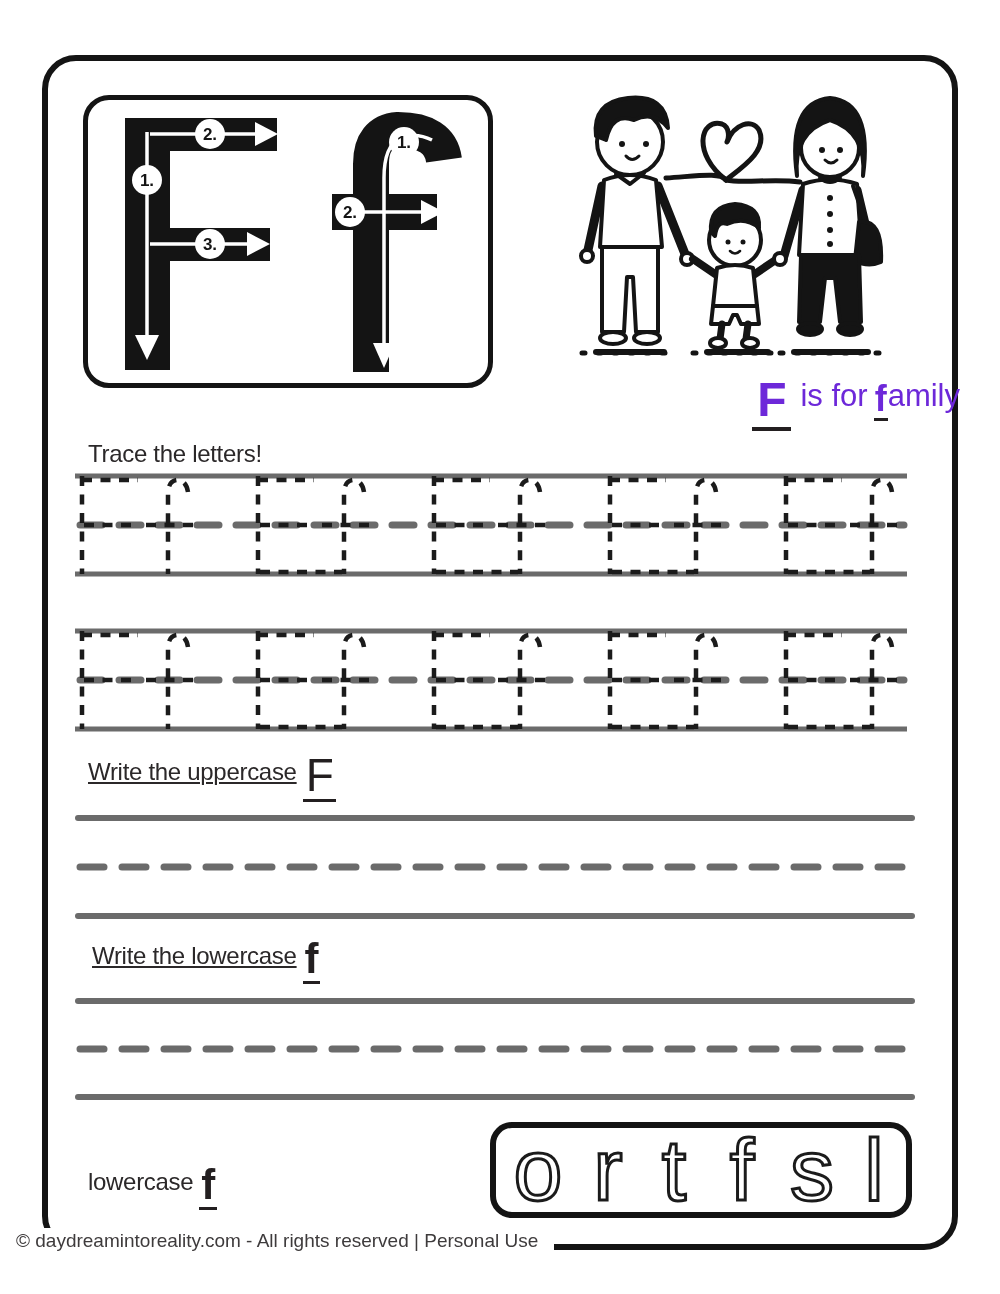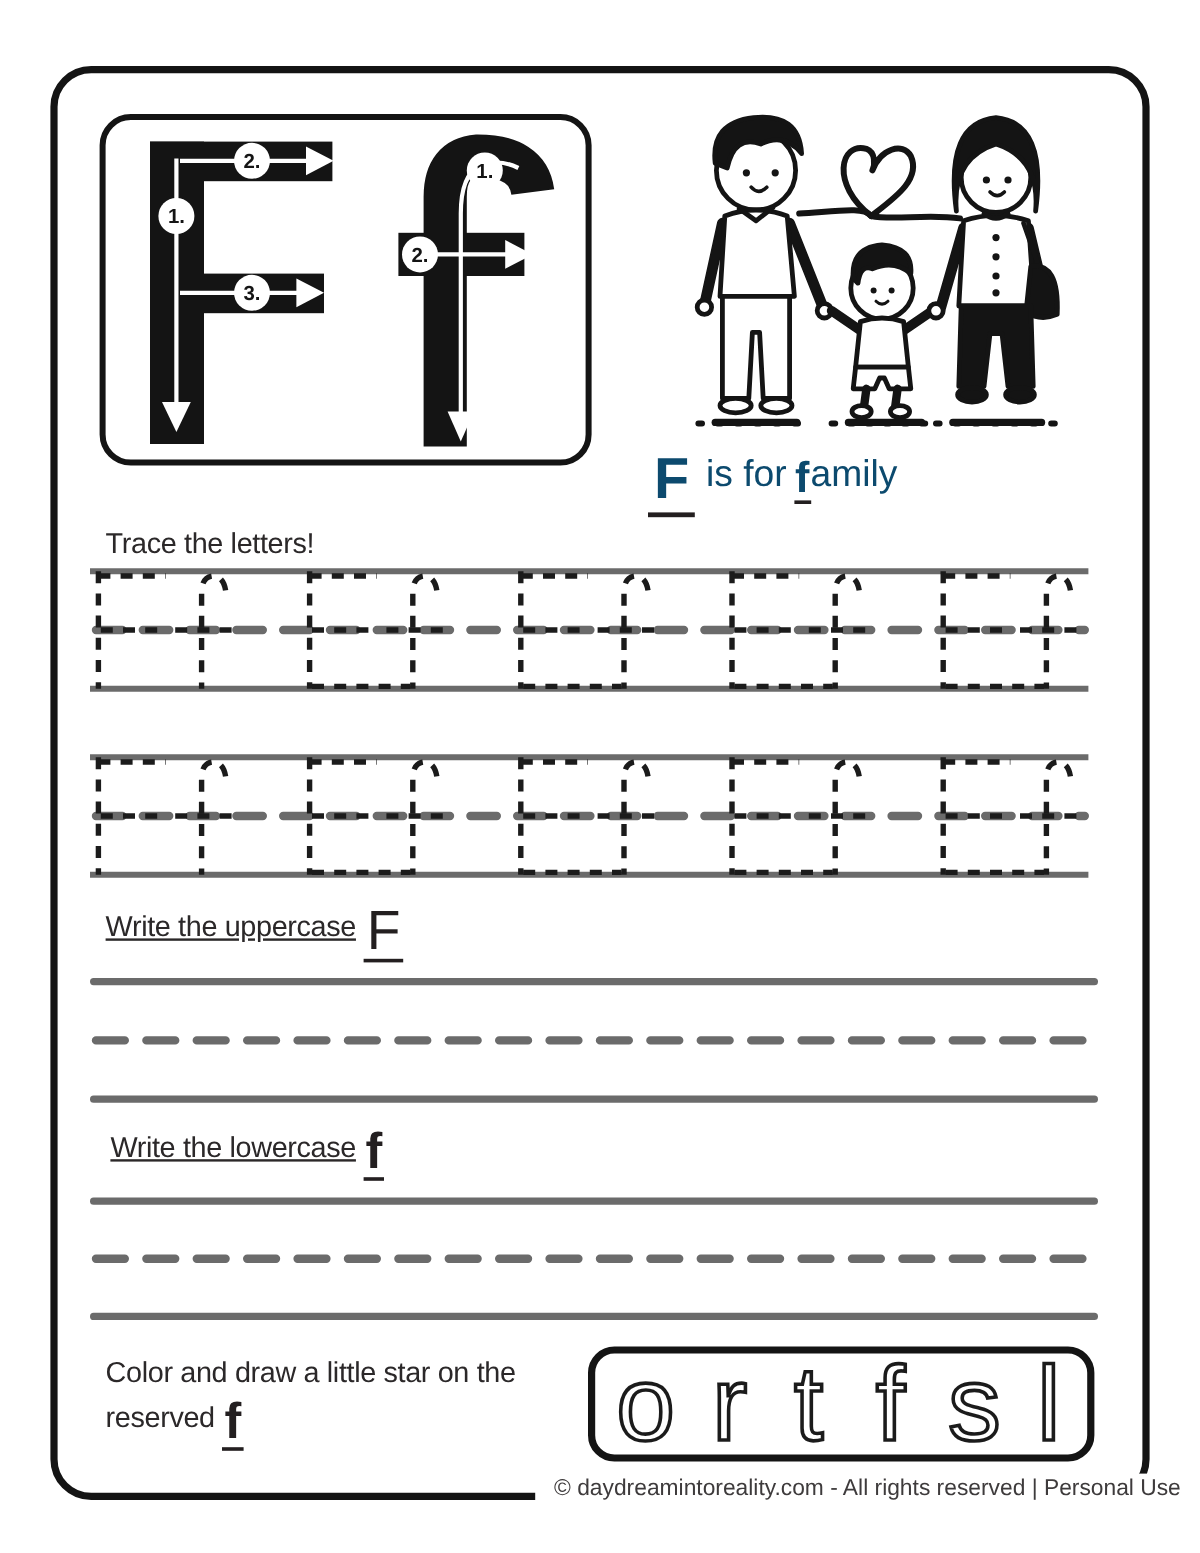--- a/index.html
+++ b/index.html
@@ -16,21 +16,21 @@
   
   .letterbox{
     left:83px;top:95px;width:410px;height:293px;box-sizing:border-box;
     border:5px solid #141414;border-radius:26px;background:#fff;
   }
   .letterbox svg{display:block;width:100%;height:100%;}
   
   .family{left:530px;top:72px;width:400px;height:300px;}
   .family svg{display:block;width:100%;height:100%;}
   
-  .caption{left:540px;top:376px;width:420px;text-align:left;white-space:nowrap;color:#0c4a6e;}
+  .caption{left:540px;top:376px;width:420px;text-align:right;white-space:nowrap;color:#6d28d9;}
   .cap-initial{font-size:48px;font-weight:600;line-height:1;display:inline-block;
     border-bottom:4px solid #231f20;padding:0 5px 3px;vertical-align:-10px;}
   .cap-mid{font-size:31px;margin:0 6px 0 9px;}
   .cap-word-initial{font-size:36px;font-weight:700;line-height:1;display:inline-block;
     border-bottom:3px solid #231f20;padding:0 1px 1px;vertical-align:-5px;}
   .cap-word-rest{font-size:31px;}
   
   .label{font-size:24px;color:#2b2829;letter-spacing:-0.3px;}
   .trace-label{left:88px;top:424px;margin-top:16px;}
   .task-label{white-space:nowrap;text-decoration:underline;}
@@ -44,21 +44,21 @@
   .pline{left:75px;width:840px;height:8px;}
   .pline svg{display:block;width:100%;height:100%;}
   
   .color-task{left:88px;top:1126px;width:400px;line-height:1.55;}
   .letters-box{
     left:490px;top:1122px;width:422px;height:96px;box-sizing:border-box;
     border:6px solid #141414;border-radius:22px;background:#fff;
   }
   .letters-box svg{display:block;width:100%;height:100%;}
   
-  .footer{left:0;top:1228px;width:1000px;text-align:right;}
+  .footer{left:0;top:1228px;width:1000px;text-align:left;}
   .footer span{display:inline-block;background:#fff;padding:2px 16px;font-size:19px;color:#3e3b3c;}
   .defs-holder{position:absolute;width:0;height:0;overflow:hidden;}
 </style>
 </head>
 <body>
 
 <div class="page">
 
   <div class="abs border-frame"></div>
 
@@ -242,22 +242,22 @@
         <line x1="5" y1="4" x2="835" y2="4" stroke="#6b6b6b" stroke-width="7" stroke-linecap="round" stroke-dasharray="24 18"></line>
       </svg>
   </div>
   <div class="abs pline" style="top:1093px">
     <svg viewBox="0 0 840 8">
         <line x1="3" y1="4" x2="837" y2="4" stroke="#6b6b6b" stroke-width="6" stroke-linecap="round"></line>
       </svg>
   </div>
 
   <div class="abs label color-task">
-    <span>Color and draw a little star on the</span><br>
-    <span>reserved</span><span class="big-f">f</span>
+    <br>
+    <span>lowercase</span><span class="big-f">f</span>
   </div>
 
   <div class="abs letters-box">
     <svg viewBox="0 0 410 84" font-family="Liberation Sans, sans-serif" font-size="88" text-anchor="middle">
       <g fill="#fff" stroke="#1b1b1b" stroke-width="3">
         <text x="42" y="72">o</text>
         <text x="112" y="72">r</text>
         <text x="178" y="72">t</text>
         <text x="246" y="72">f</text>
         <text x="316" y="72">s</text>

